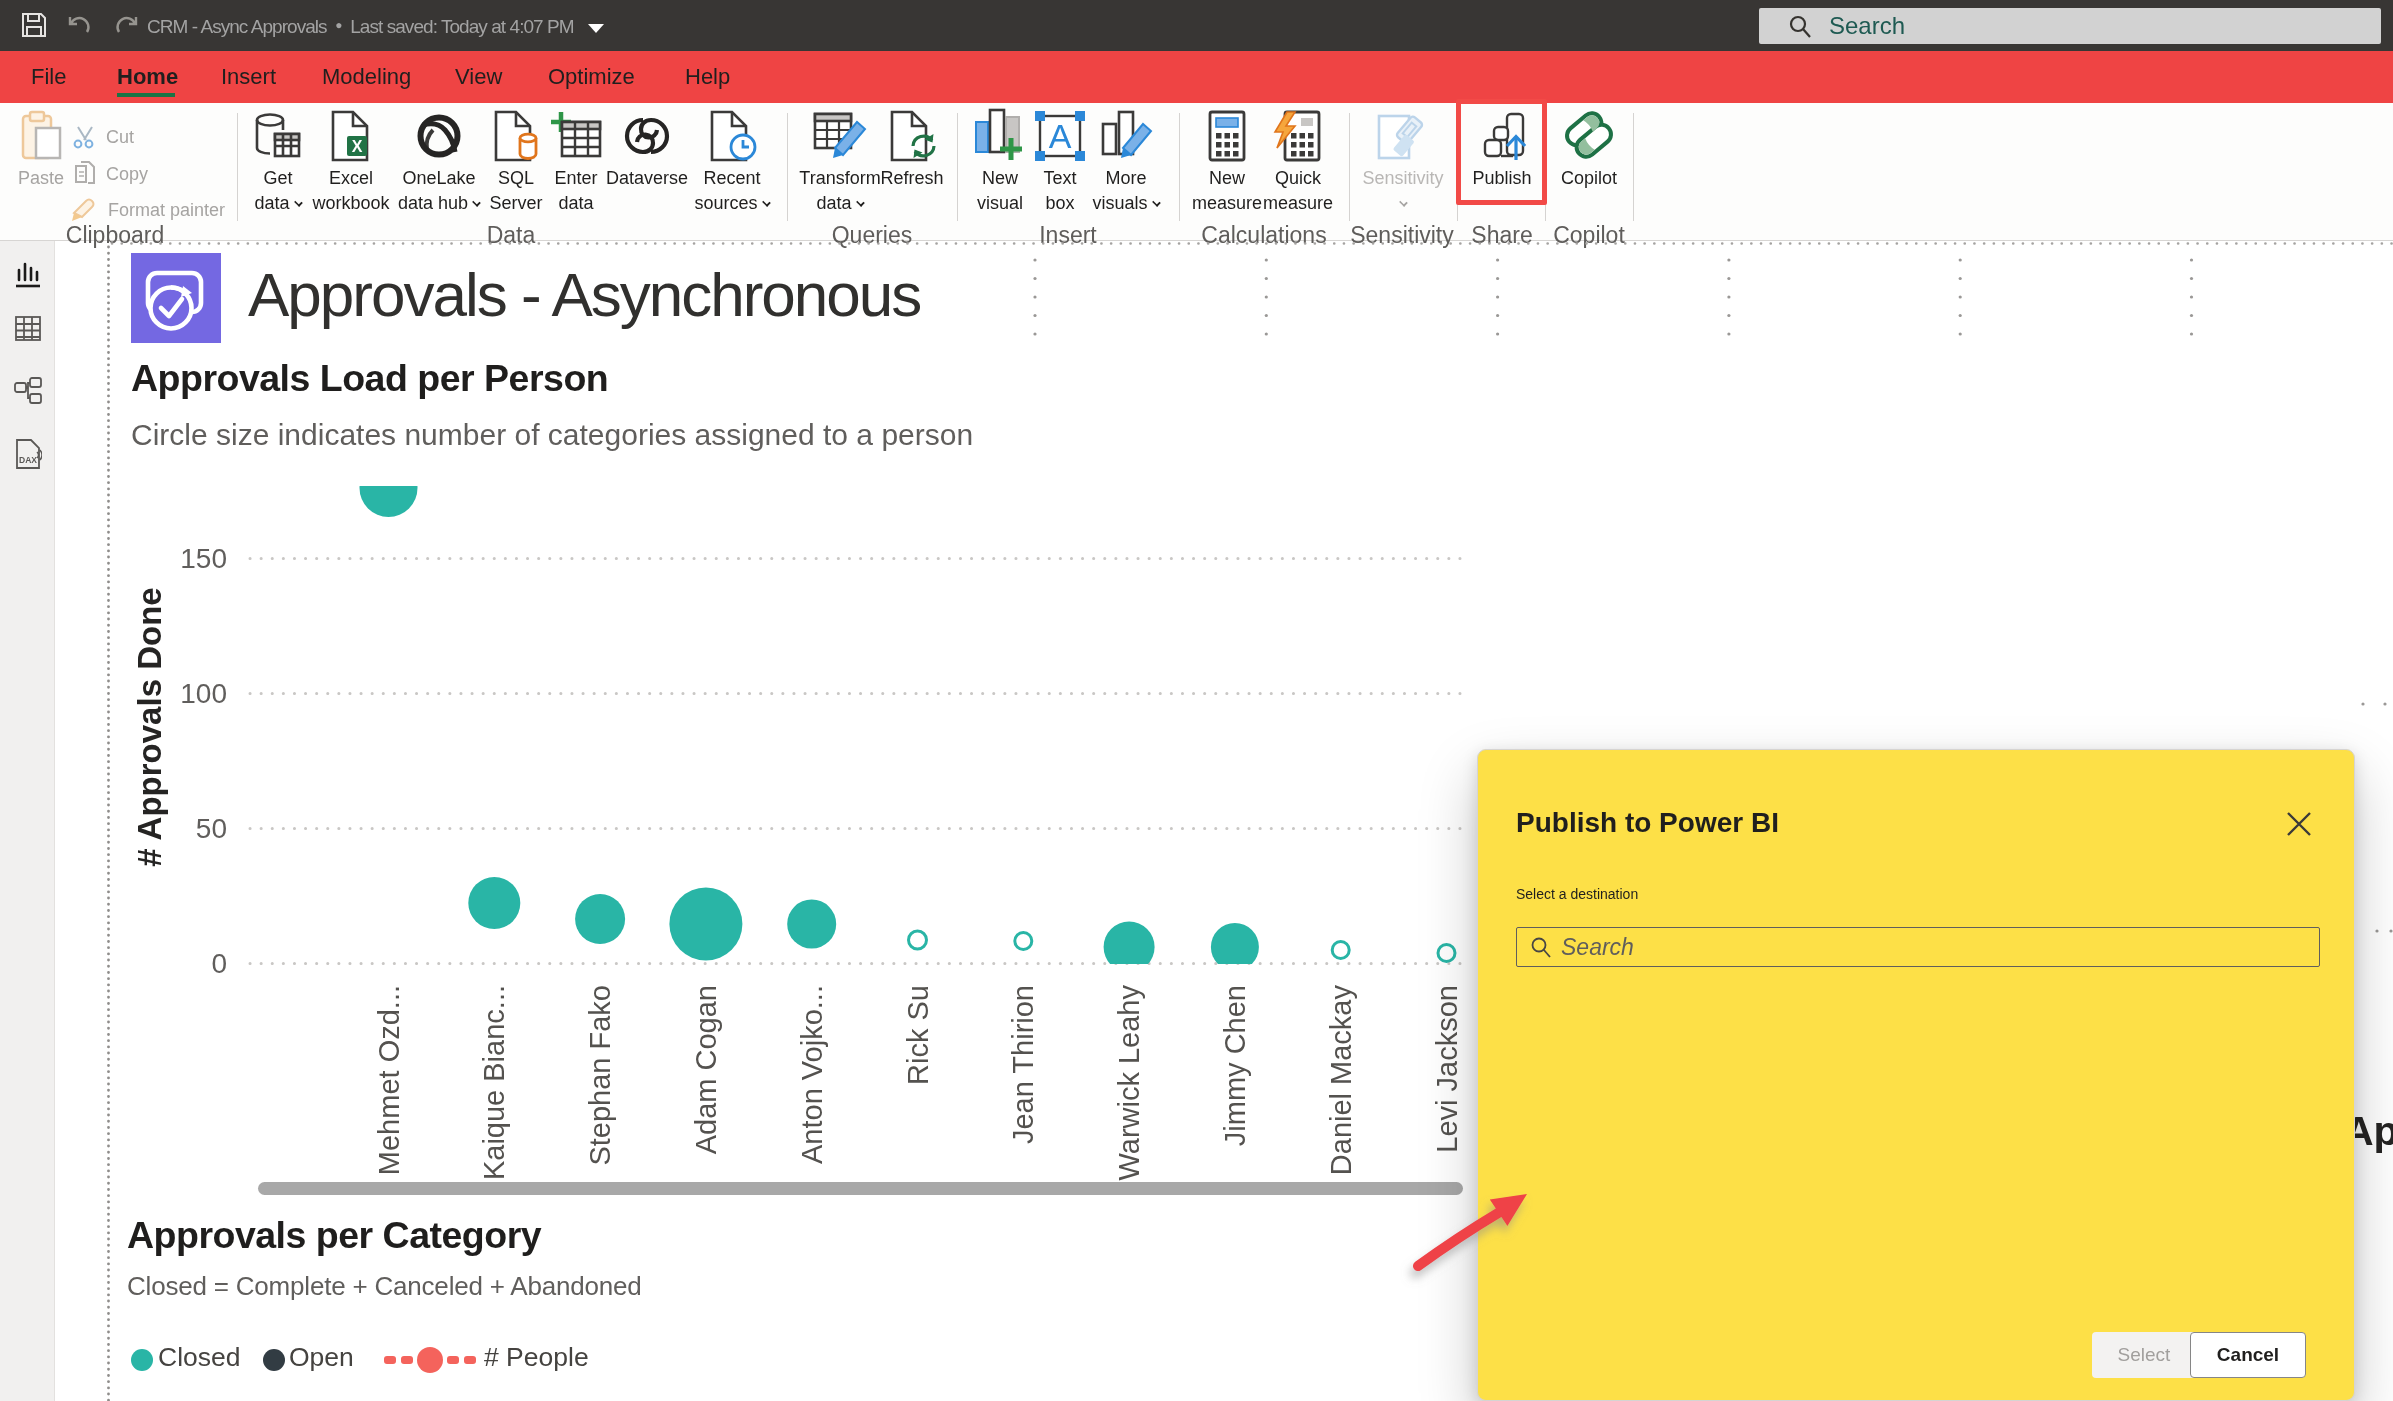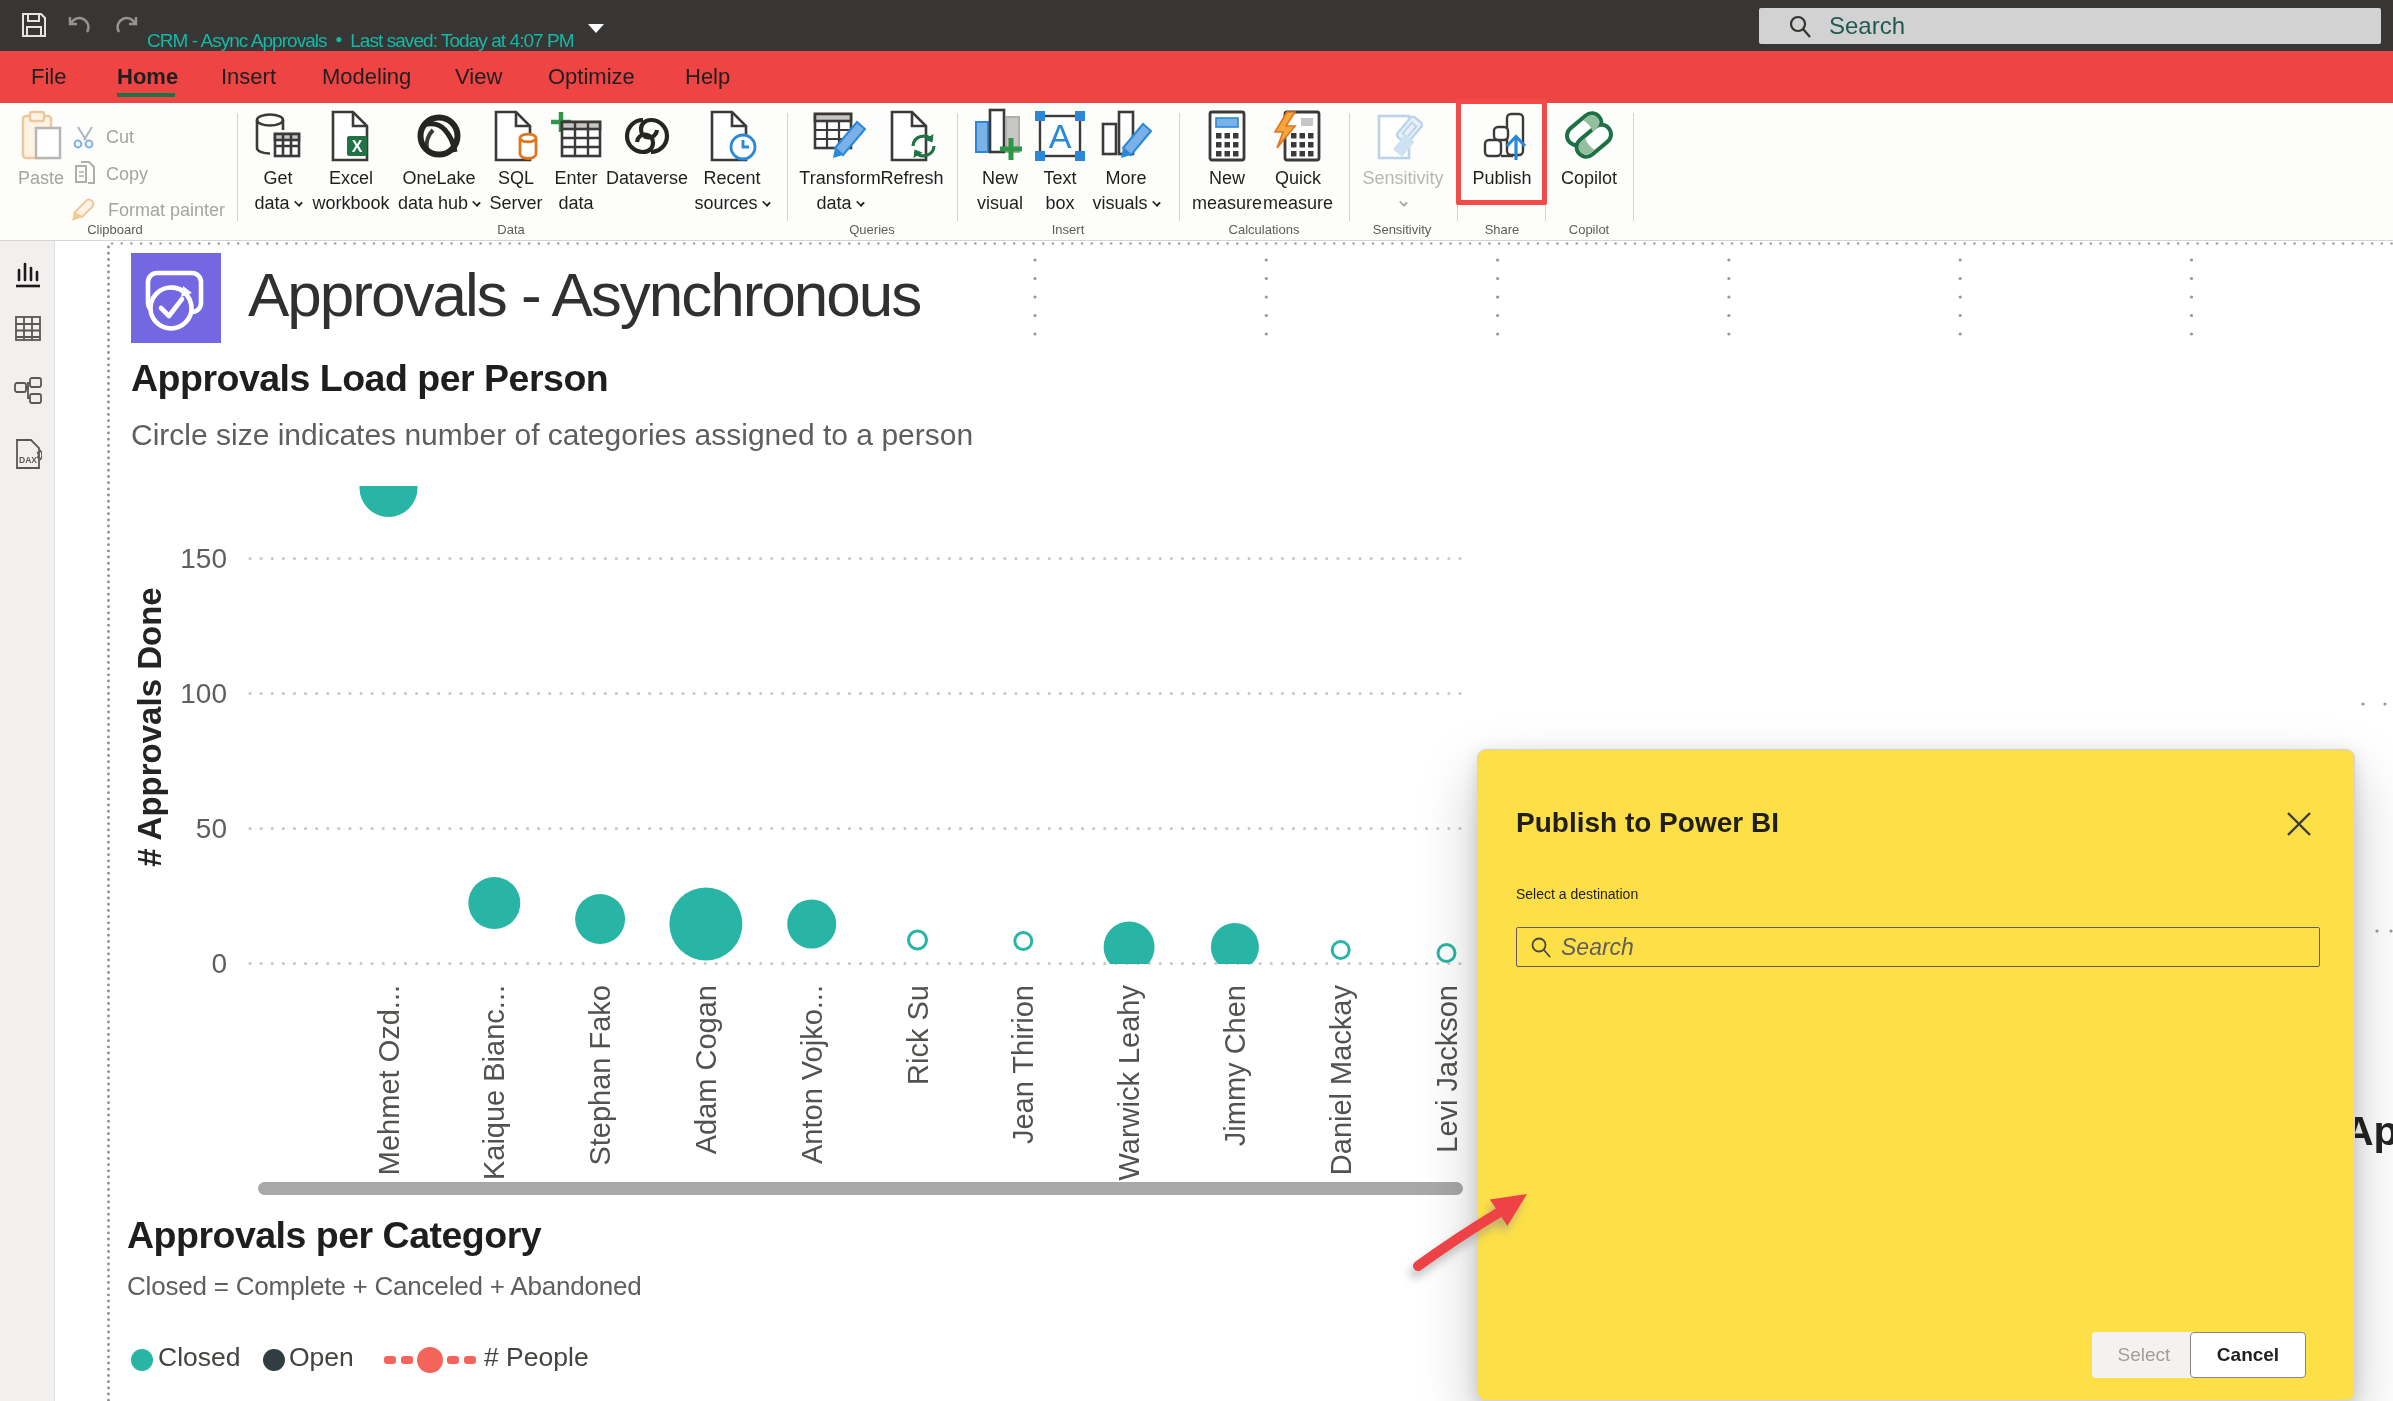--- a/index.html
+++ b/index.html
@@ -2,34 +2,34 @@
 <html><head>
 <meta charset="utf-8">
 <style>
 * { margin:0; padding:0; box-sizing:border-box; }
 html,body { width:2393px; height:1401px; overflow:hidden; background:#fff;
   font-family:"Liberation Sans", sans-serif; }
 .abs { position:absolute; }
 
 
 #titlebar { position:absolute; left:0; top:0; width:2393px; height:51px; background:#383634; }
-#tbtext { position:absolute; left:147px; top:14px; height:60px; line-height:51px; color:#14b8a6; font-size:19px; letter-spacing:-0.95px; }
+#tbtext { position:absolute; left:147px; top:0; height:60px; line-height:51px; color:#a3a3a3; font-size:19px; letter-spacing:-0.95px; }
 #tbcaret { position:absolute; left:588px; top:24px; width:0; height:0; border-left:8px solid transparent; border-right:8px solid transparent; border-top:9px solid #fff; }
 #tbsearch { position:absolute; left:1759px; top:8px; width:622px; height:36px; background:#d2d2d2; border-radius:2px; }
 #tbsearch span { position:absolute; left:70px; top:4px; font-size:24px; color:#1e5a52; }
 
 
 #menurow { position:absolute; left:0; top:51px; width:2393px; height:52px; background:#ef4444; }
 .mi { position:absolute; top:0; height:52px; line-height:52px; font-size:22px; color:#201f1e; }
 #homeul { position:absolute; left:117px; top:93px; width:58px; height:4px; background:#1a7445; }
 
 
 #ribbon { position:absolute; left:0; top:103px; width:2393px; height:138px; background:#fdfdfc; border-bottom:1px solid #d7d5d3; }
 .sep { position:absolute; top:10px; width:1px; height:108px; background:#d5d3d1; }
-.glabel { position:absolute; top:119px; font-size:13px; color:#5f5d5b; width:160px; text-align:center; }
+.glabel { position:absolute; top:119px; font-size:23px; color:#5f5d5b; width:160px; text-align:center; }
 .bb { position:absolute; top:7px; width:110px; text-align:center; }
 .bb .ic { height:52px; display:flex; align-items:flex-end; justify-content:center; }
 .bb .lb { font-size:18px; color:#201f1e; line-height:25px; margin-top:4px; }
 .bb.dis .lb { color:#a6a4a2; }
 .sb { position:absolute; display:flex; align-items:center;margin-top:15px; }
 .sb .lb { font-size:18px; color:#a6a4a2; margin-left:8px; }
 .cv { display:inline-block; width:7px; height:7px; border-right:2px solid #201f1e; border-bottom:2px solid #201f1e; transform:rotate(45deg) scale(1,.75); margin-left:5px; vertical-align:3px; }
 .cv.g { border-color:#a6a4a2; }
 #redrect { position:absolute; left:1456px; top:-4px; width:91px; height:106px; border:5px solid #f24a47; border-radius:2px; }
 

